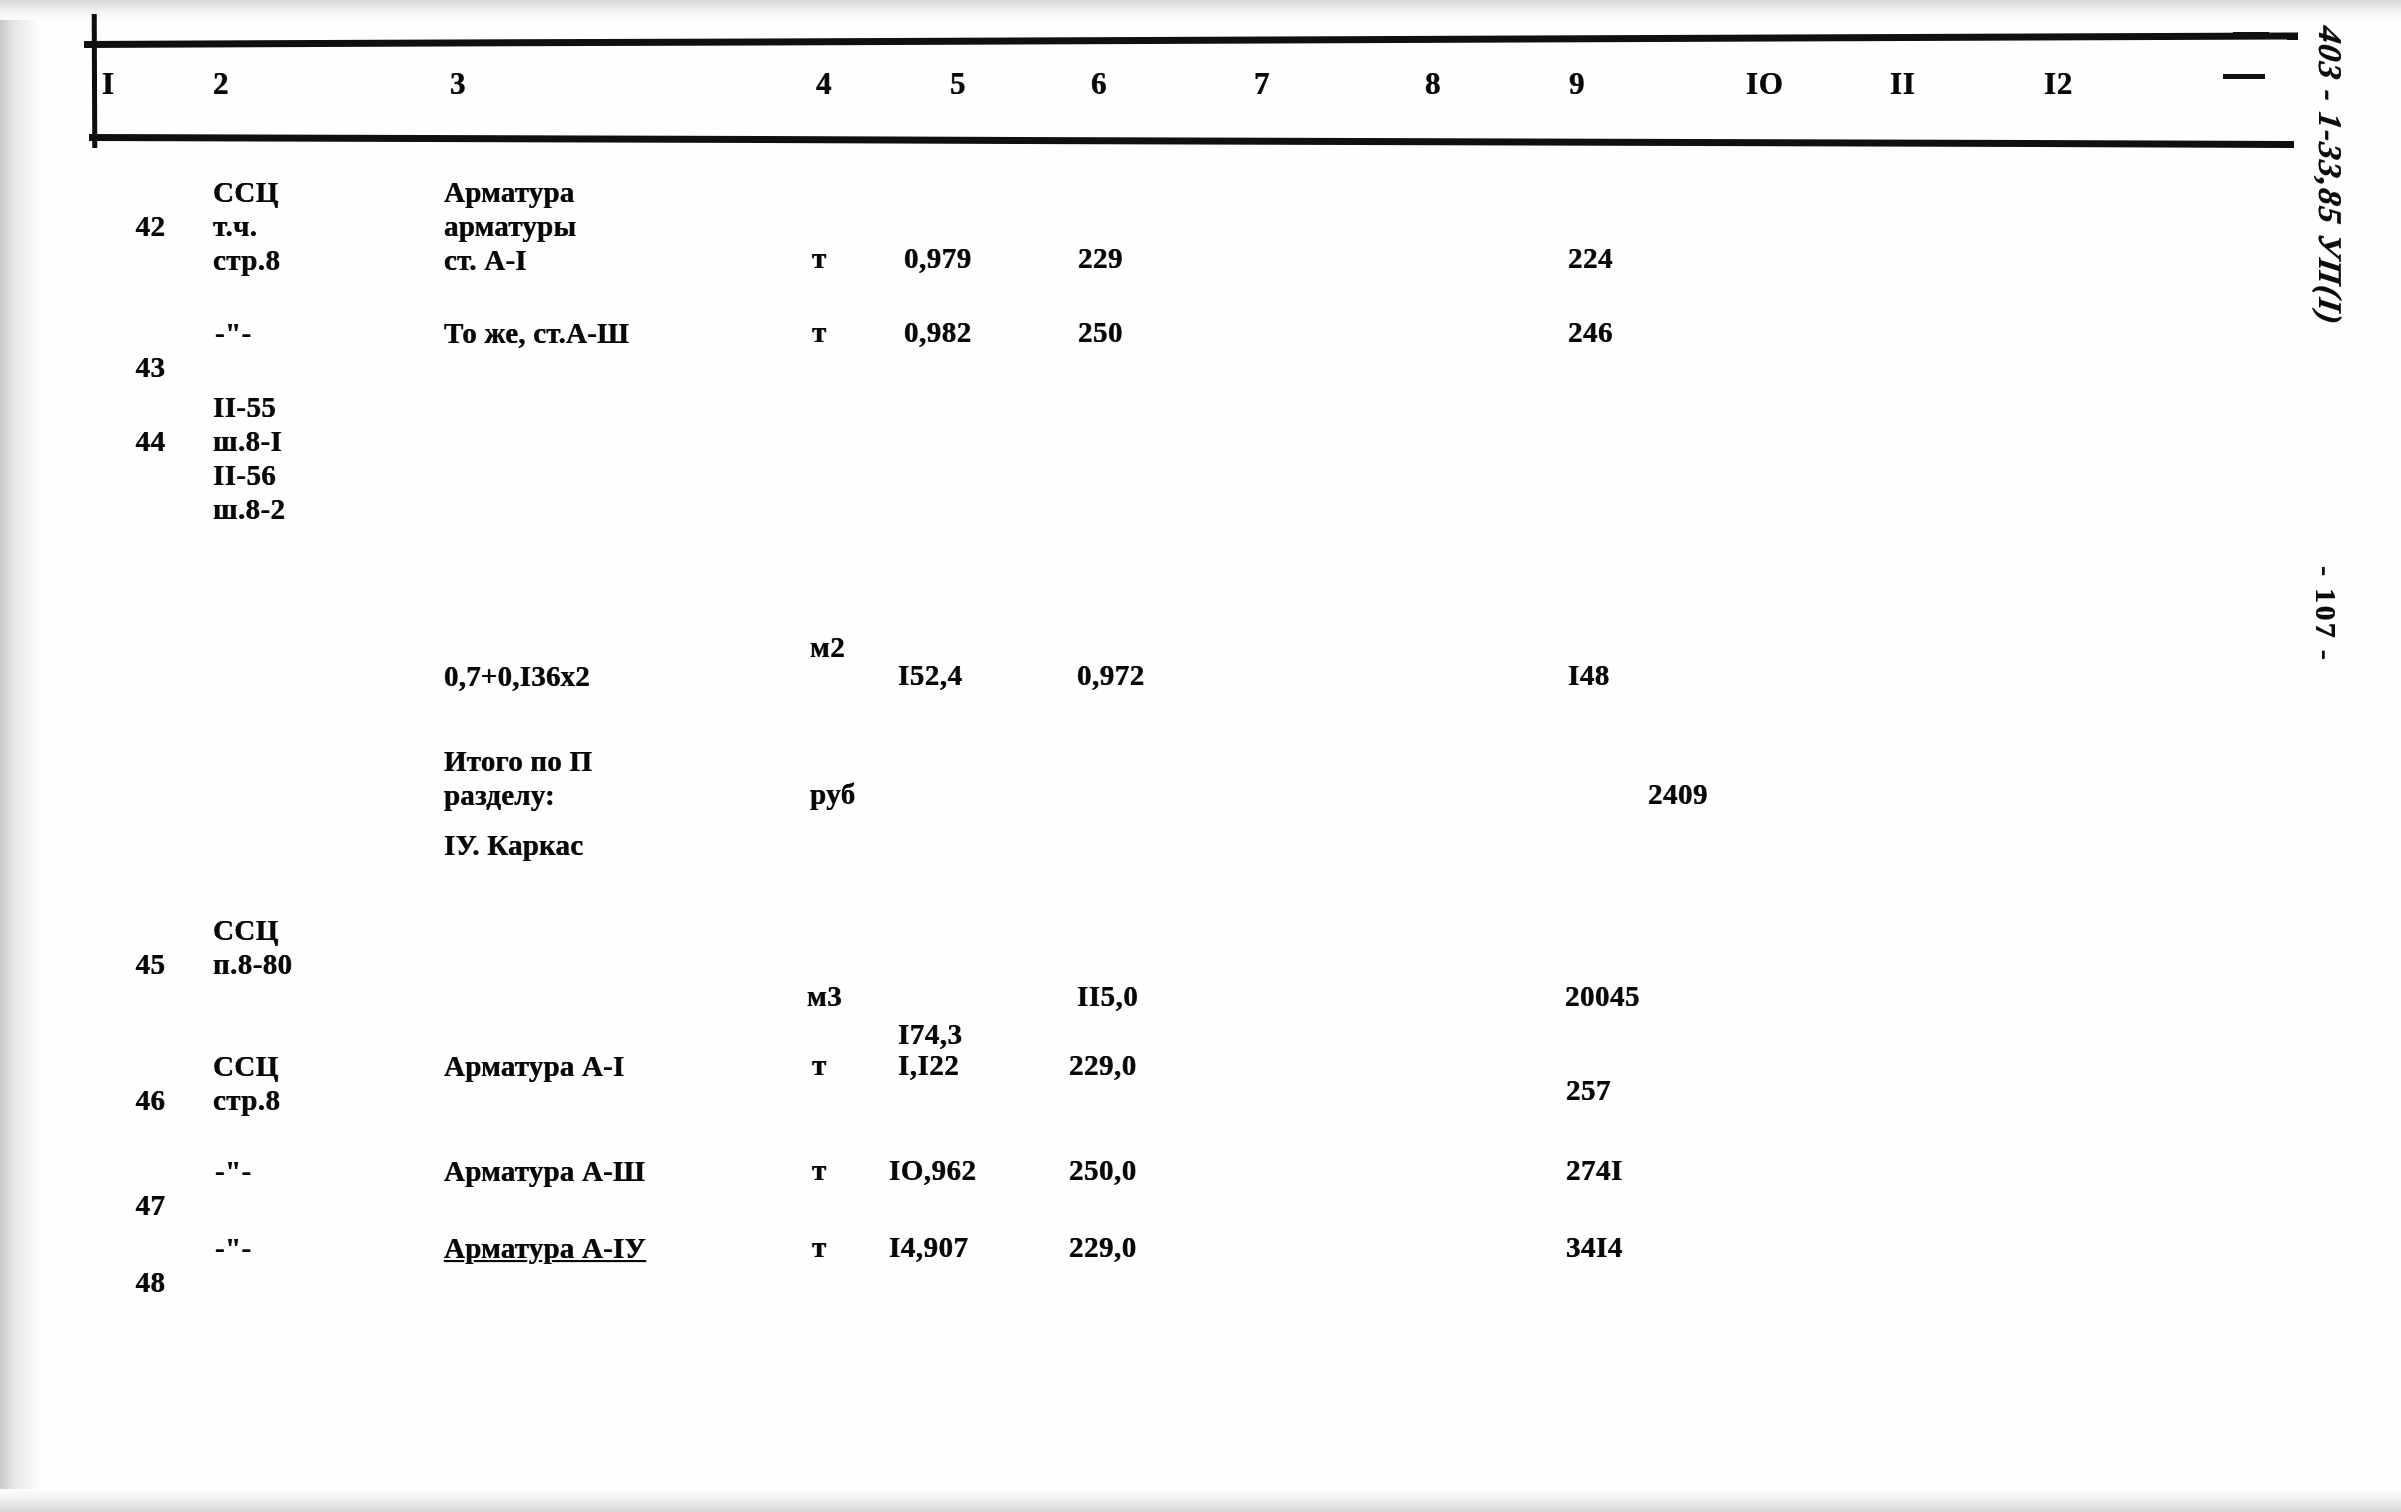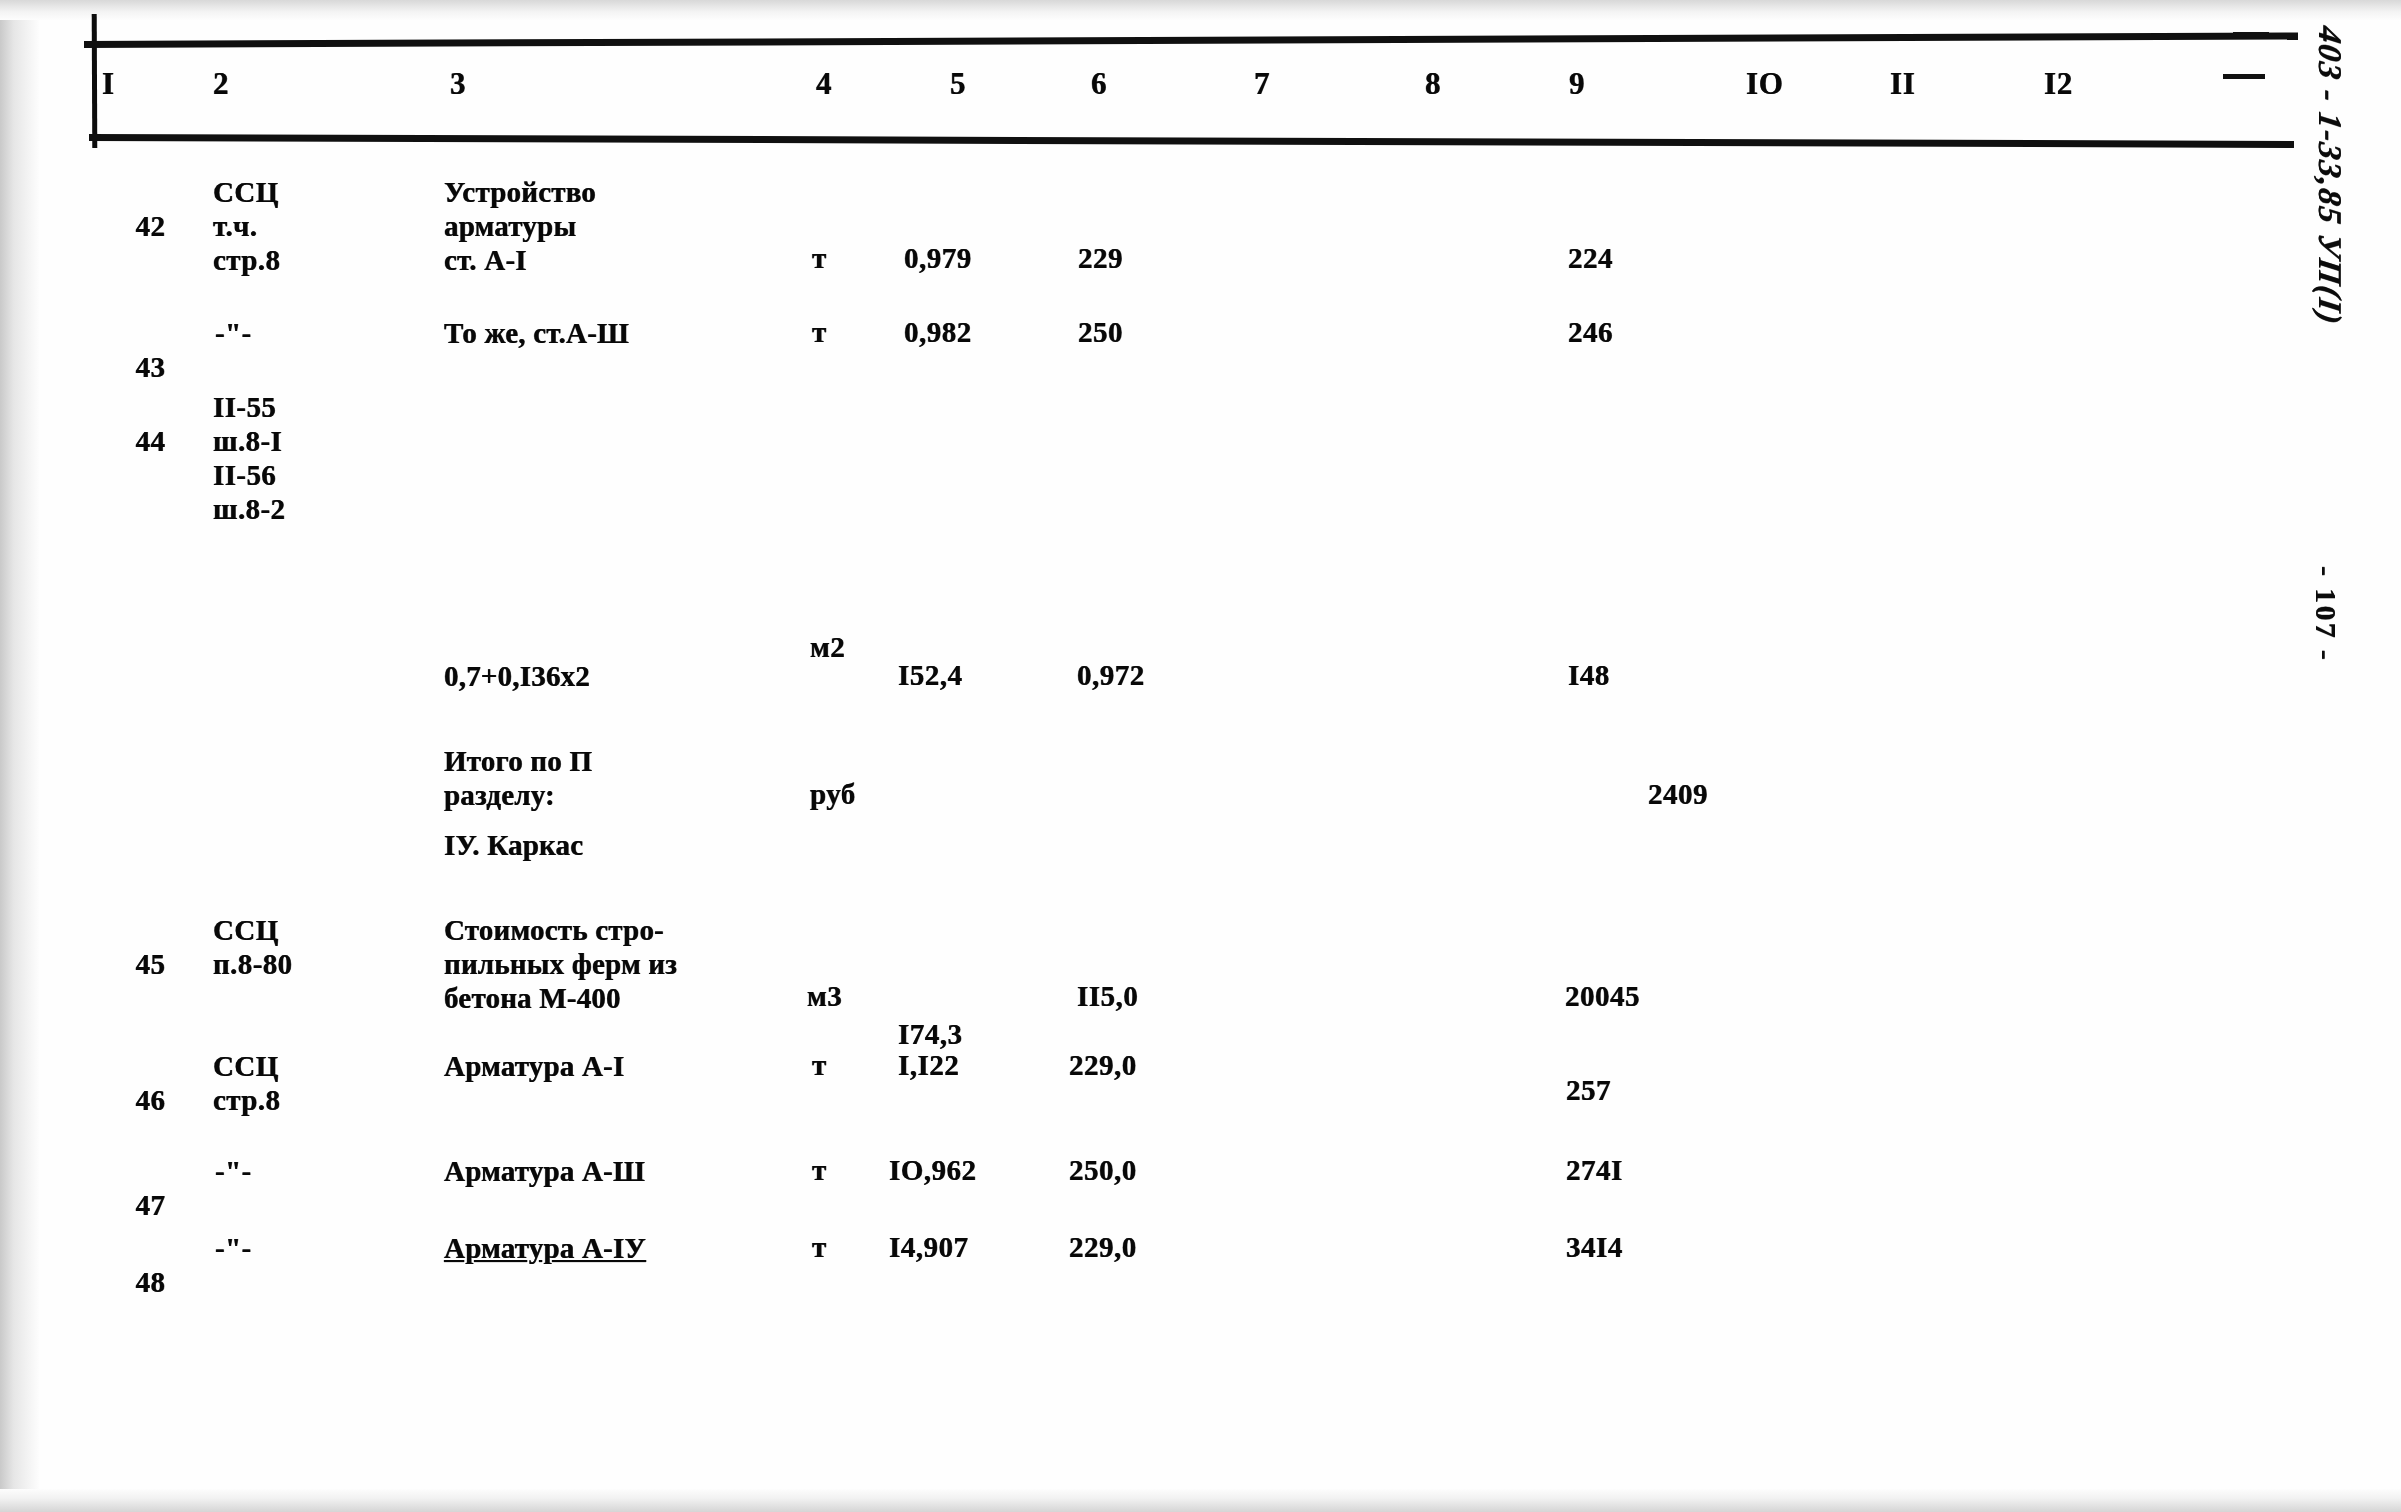--- a/index.html
+++ b/index.html
@@ -164,21 +164,21 @@
   <div class="tw hdr-num ink" style="left:1746px; top:66px;">IO</div>
   <div class="tw hdr-num ink" style="left:1890px; top:66px;">II</div>
   <div class="tw hdr-num ink" style="left:2044px; top:66px;">I2</div>
 
   <div class="tw cell ink" style="left:105px; top:175px;">
     <span>42</span>
   </div>
   <div class="tw cell ink" style="left:213px; top:175px;">ССЦ
 т.ч.
 стр.8</div>
-  <div class="tw cell-desc ink" style="left:444px; top:175px;">Устройство
+  <div class="tw cell-desc ink" style="left:444px; top:175px;">Арматура
 арматуры
 ст. А-I</div>
   <div class="tw cell-num ink" style="left:812px; top:242px;">т</div>
   <div class="tw cell-num ink" style="left:904px; top:242px;">0,979</div>
   <div class="tw cell-num ink" style="left:1078px; top:242px;">229</div>
   <div class="tw cell-num ink" style="left:1568px; top:242px;">224</div>
 
   <div class="tw cell ink" style="left:105px; top:316px;">
     <span>43</span>
   </div>
@@ -207,23 +207,20 @@
   <div class="tw cell-num ink" style="left:810px; top:778px;">руб</div>
   <div class="tw cell-num ink" style="left:1648px; top:778px;">2409</div>
 
   <div class="tw cell-desc ink" style="left:444px; top:828px;">IУ. Каркас</div>
 
   <div class="tw cell ink" style="left:105px; top:913px;">
     <span>45</span>
   </div>
   <div class="tw cell ink" style="left:213px; top:913px;">ССЦ
 п.8-80</div>
-  <div class="tw cell-desc ink" style="left:444px; top:913px;">Стоимость стро-
-пильных ферм из
-бетона М-400</div>
   <div class="tw cell-num ink" style="left:807px; top:980px;">м3</div>
   <div class="tw cell-num ink" style="left:898px; top:980px;margin-top:38px;">I74,3</div>
   <div class="tw cell-num ink" style="left:1077px; top:980px;">II5,0</div>
   <div class="tw cell-num ink" style="left:1565px; top:980px;">20045</div>
 
   <div class="tw cell ink" style="left:105px; top:1049px;">
     <span>46</span>
   </div>
   <div class="tw cell ink" style="left:213px; top:1049px;">ССЦ
 стр.8</div>

